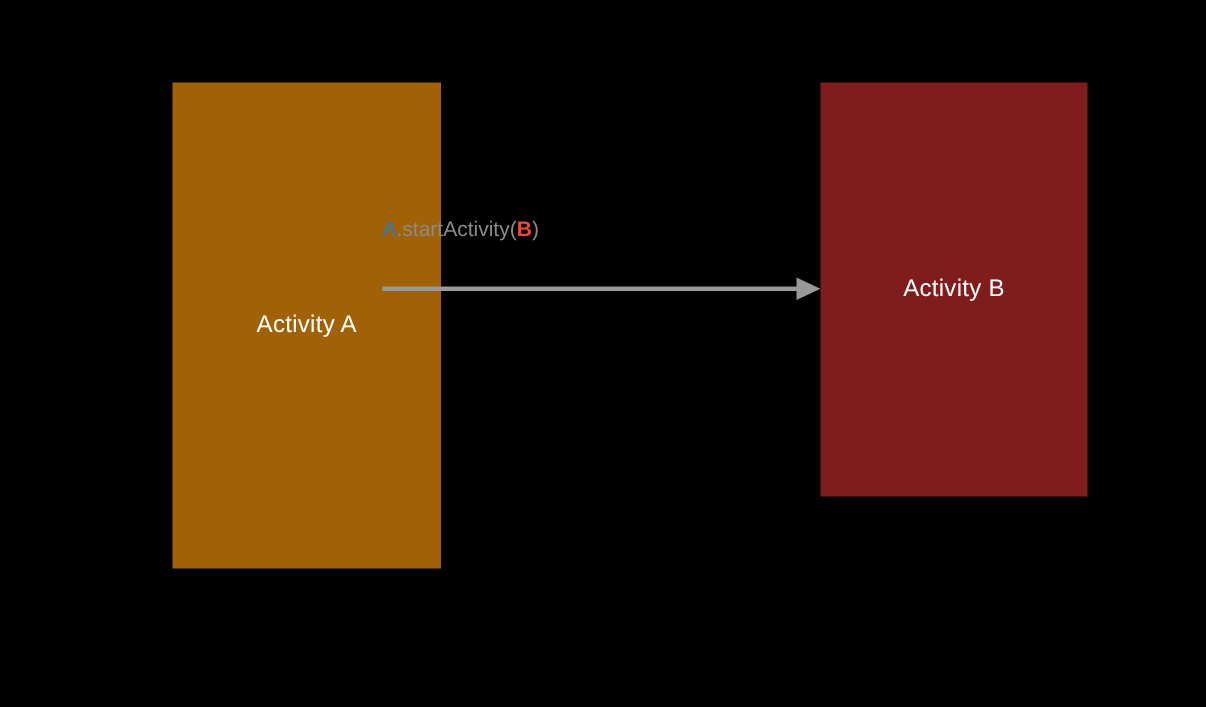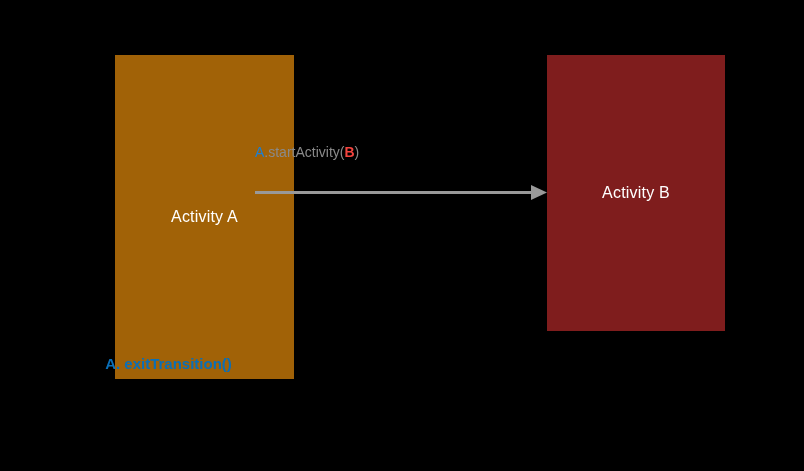--- a/index.html
+++ b/index.html
@@ -111,21 +111,20 @@
 <div id="canvas">
 
   <div id="box-a" class="activity-box">
     <span class="box-label">Activity A</span>
   </div>
 
   <div id="box-b" class="activity-box">
     <span class="box-label">Activity B</span>
   </div>
 
-  <div id="caption-a" class="caption">A. exitTransition()</div>
 
 
   <svg id="arrow-svg" viewBox="0 0 300 30">
     <line x1="0" y1="14.5" x2="278" y2="14.5" stroke="#999999" stroke-width="3"></line>
     <polygon points="276,7 292,14.5 276,22" fill="#999999"></polygon>
   </svg>
 
   <div id="arrow-label">
     <span class="seg-blue">A</span><span class="seg-gray">.startActivity(</span><span class="seg-red">B</span><span class="seg-gray">)</span>
   </div>

